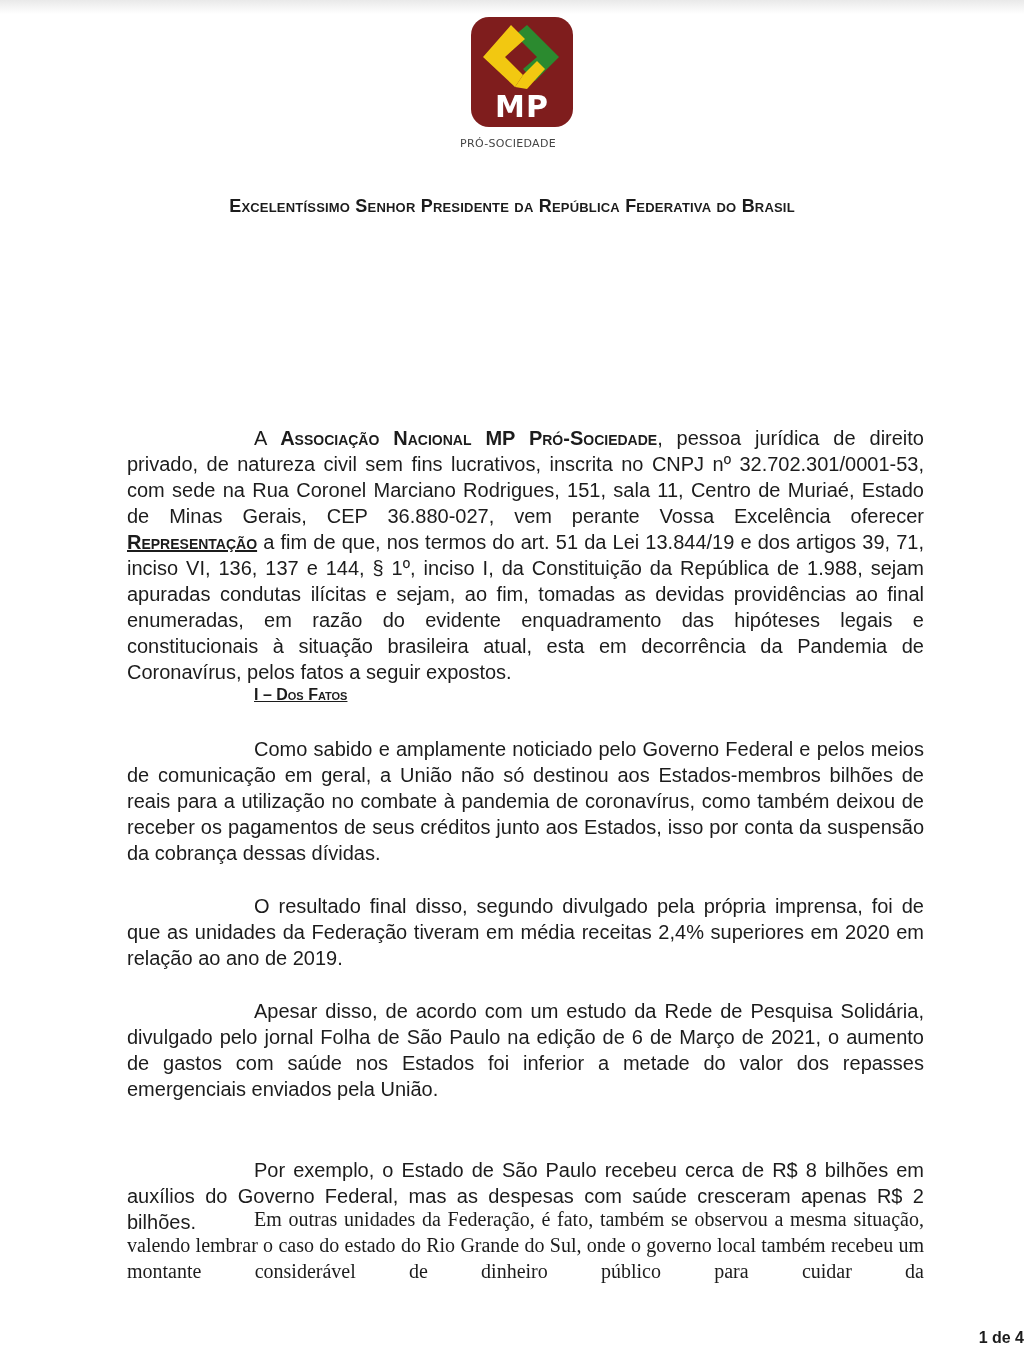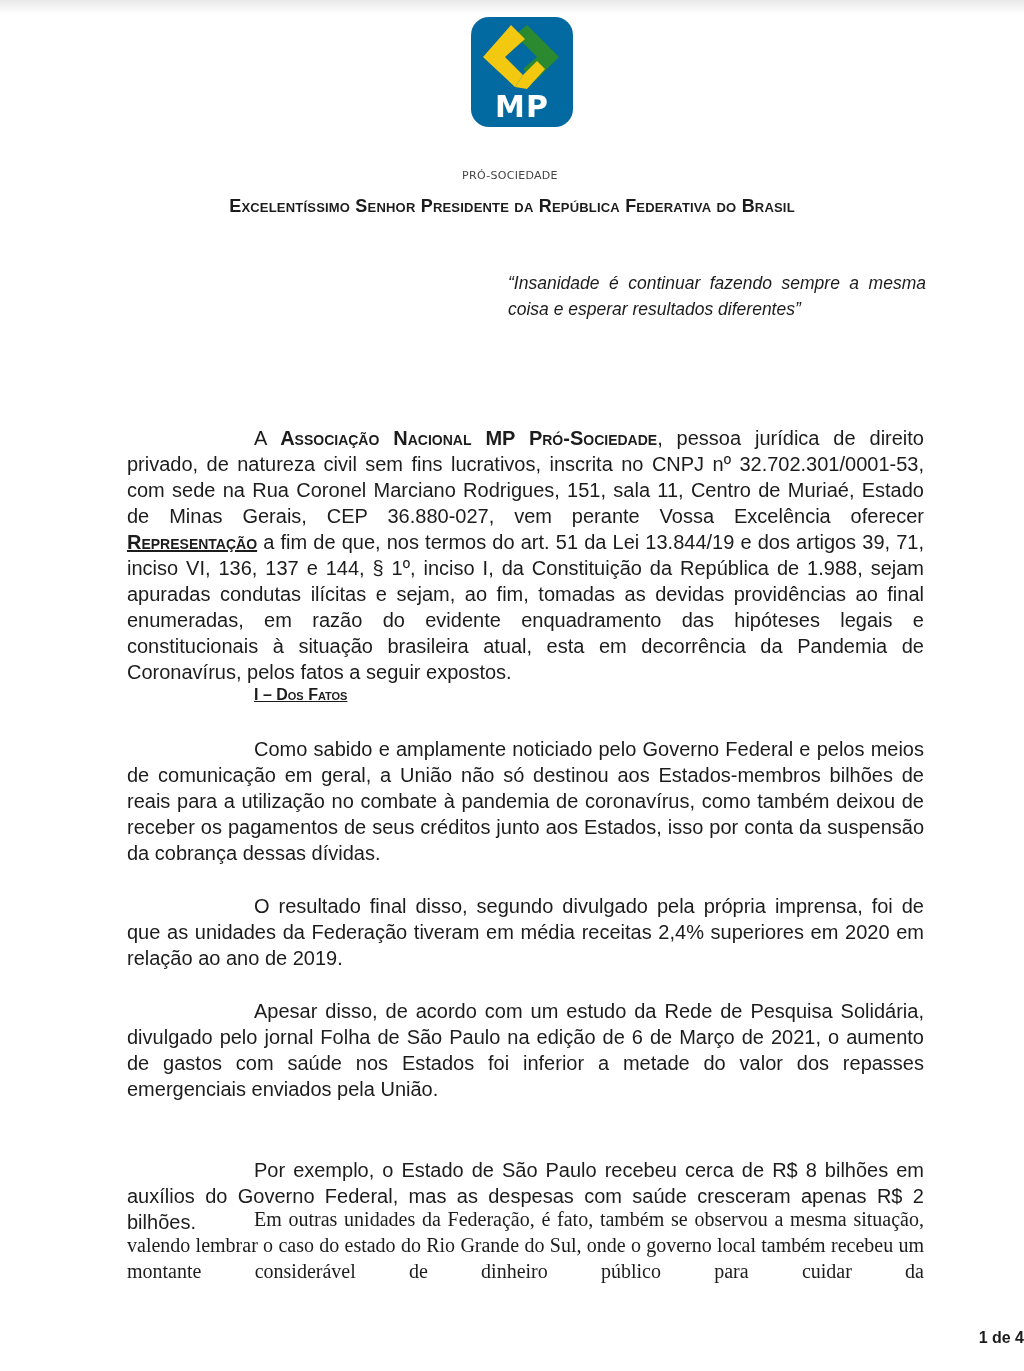--- a/index.html
+++ b/index.html
@@ -12,32 +12,31 @@
   }
   .top-shade {
     position: absolute; left: 0; top: 0; width: 1024px; height: 14px;
     background: linear-gradient(#e9e9e9, #ffffff);
   }
   .logo {
     position: absolute; left: 471px; top: 17px; width: 102px; height: 112px;
   }
   .logo-box {
     position: absolute; left: 0; top: 0; width: 102px; height: 110px;
-    background: #0369a1; border-radius: 18px; overflow: hidden;
+    background: #7f1d1d; border-radius: 18px; overflow: hidden;
   }
   .logo-mp {
     position: absolute; left: 0; width: 102px; top: 74px; text-align: center;
     color: #ffffff; font-weight: bold; font-size: 30px; letter-spacing: 1px;
     font-family: "DejaVu Sans", sans-serif; line-height: 32px;
   }
   .logo-sub {
-    position: absolute; left: 462px; top: 137px; width: 120px; 
+    position: absolute; left: 448px; top: 137px; width: 120px; text-align: center;
     font-size: 11px; color: #444; letter-spacing: 0.3px;
     font-family: "DejaVu Sans", sans-serif;
-    margin-top: 32px;
   }
   .addressee {
     position: absolute; left: 0; width: 1024px; top: 196px; text-align: center;
     font-weight: bold; font-size: 18px; font-variant: small-caps; letter-spacing: 0.2px;
   }
   .epigraph {
     position: absolute; left: 508px; top: 270px; width: 418px;
     font-size: 17.5px; line-height: 26px;
   }
   .epigraph .quote { font-style: italic; text-align: justify; text-align-last: left; }
@@ -70,21 +69,20 @@
       <path d="M44 70 L52 58 L66 44 L74 52 L56 72 Z" fill="#f2c811"></path>
     </svg>
     <div class="logo-mp">MP</div>
   </div>
 </div>
 <div class="logo-sub">PRÓ-SOCIEDADE</div>
 
 <div class="addressee">Excelentíssimo Senhor Presidente da República Federativa do Brasil</div>
 
 <div class="epigraph">
-  <div class="quote">“Insanidade é continuar fazendo sempre a mesma coisa e esperar resultados diferentes”</div>
 </div>
 
 <div class="page-text" style="top:425px;">
   <p><span>A </span><span class="sc">Associação Nacional MP Pró-Sociedade</span><span>, pessoa jurídica de direito privado, de natureza civil sem fins lucrativos, inscrita no CNPJ nº 32.702.301/0001-53, com sede na Rua Coronel Marciano Rodrigues, 151, sala 11, Centro de Muriaé, Estado de Minas Gerais, CEP 36.880-027, vem perante Vossa Excelência oferecer </span><span class="sc u">Representação</span><span> a fim de que, nos termos do art. 51 da Lei 13.844/19 e dos artigos 39, 71, inciso VI, 136, 137 e 144, § 1º, inciso I, da Constituição da República de 1.988, sejam apuradas condutas ilícitas e sejam, ao fim, tomadas as devidas providências ao final enumeradas, em razão do evidente enquadramento das hipóteses legais e constitucionais à situação brasileira atual, esta em decorrência da Pandemia de Coronavírus, pelos fatos a seguir expostos.</span></p>
 </div>
 
 <div class="heading">I – Dos Fatos</div>
 
 <div class="page-text" style="top:736px;">
   <p>Como sabido e amplamente noticiado pelo Governo Federal e pelos meios de comunicação em geral, a União não só destinou aos Estados-membros bilhões de reais para a utilização no combate à pandemia de coronavírus, como também deixou de receber os pagamentos de seus créditos junto aos Estados, isso por conta da suspensão da cobrança dessas dívidas.</p>

